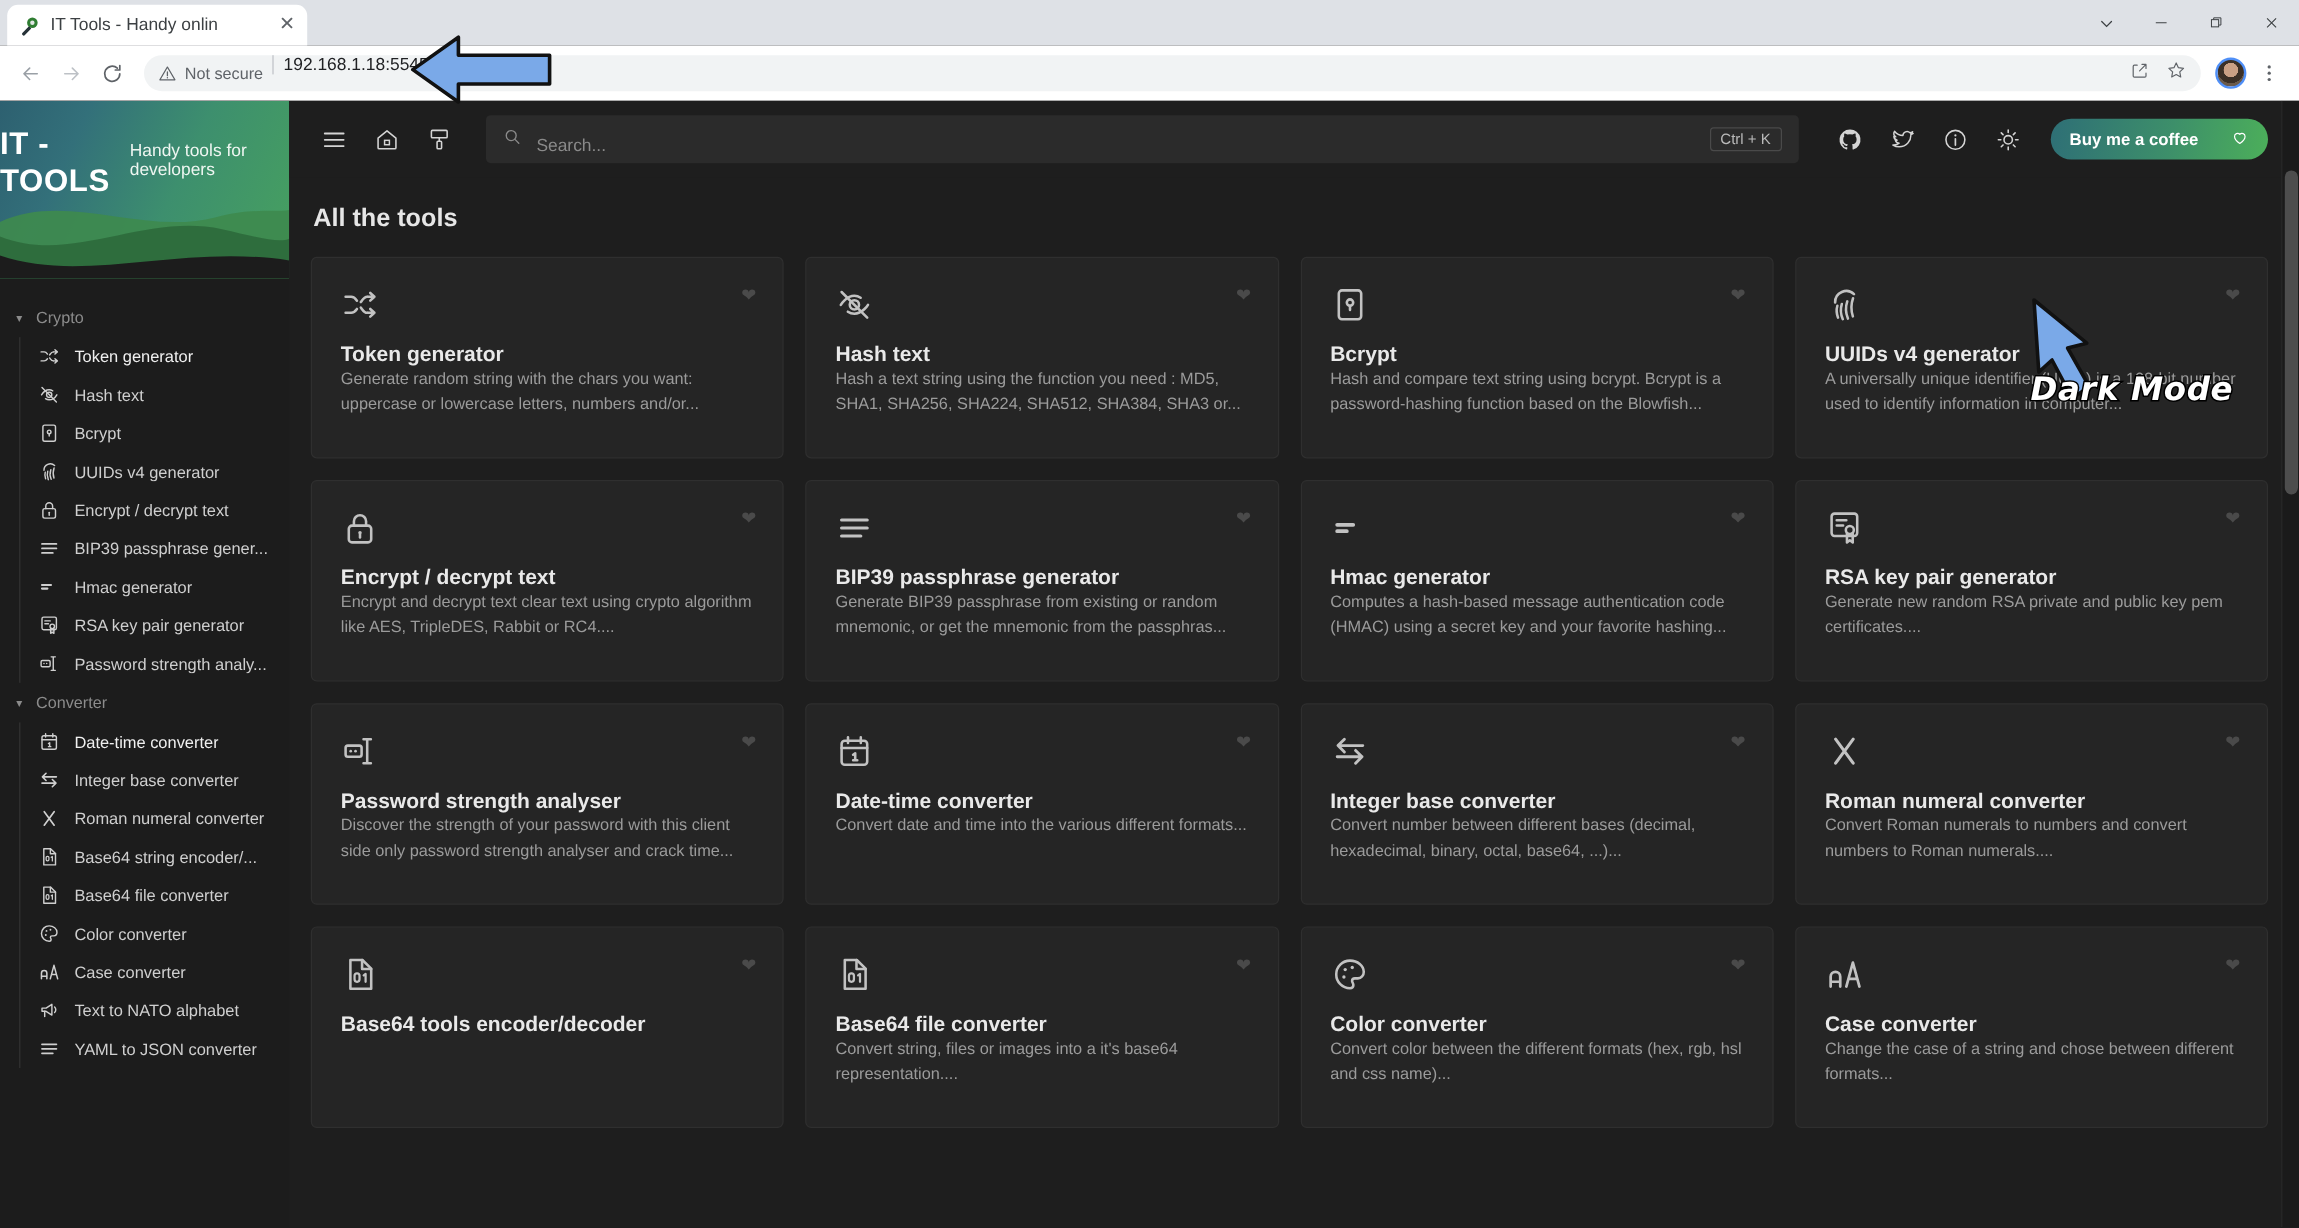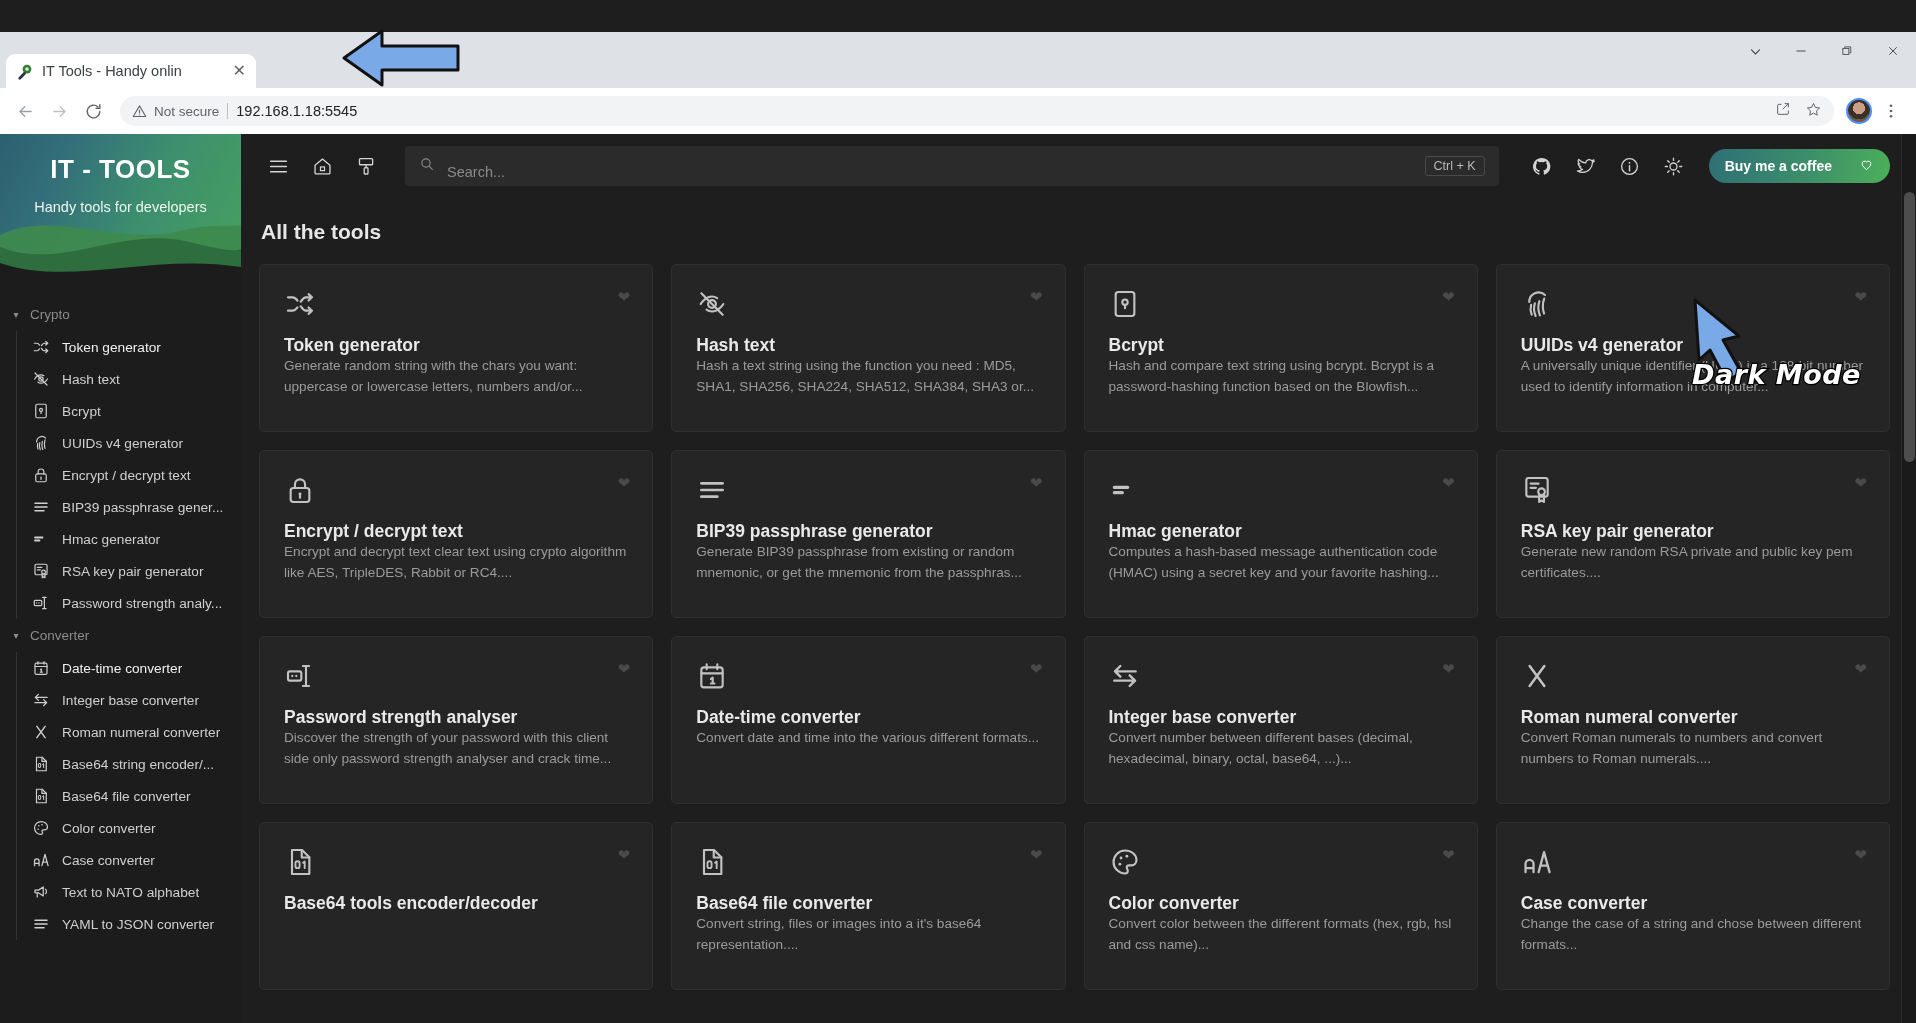--- a/index.html
+++ b/index.html
@@ -6,22 +6,22 @@
   html, body {
     width: 1916px; height: 1023px;
     overflow: hidden;
     font-family: "Liberation Sans", sans-serif;
     background: #1e1e1e;
   }
 
   
   .browser { width: 1916px; height: 1023px; display: flex; flex-direction: column; }
   .tabstrip {
-    height: 56px; background: #dee1e6; display: flex; align-items: flex-end;
-    position: relative; flex: none; margin-top: 32px;
+    height: 38px; background: #dee1e6; display: flex; align-items: flex-end;
+    position: relative; flex: none;
   }
   .tab {
     margin-left: 6px; height: 34px; width: 250px; background: #fff;
     border-radius: 9px 9px 0 0; display: flex; align-items: center;
     padding: 0 10px; gap: 9px; position: relative;
   }
   .tab-favicon { width: 17px; height: 17px; flex: none; position: relative; }
   .tab-title {
     font-size: 14.5px; color: #3c4043; white-space: nowrap;
     overflow: hidden; flex: 1;
@@ -41,21 +41,21 @@
   .toolbar {
     height: 46px; background: #fff; display: flex; align-items: center;
     padding: 0 10px; gap: 4px; flex: none; position: relative;
   }
   .tb-icon {
     width: 30px; height: 30px; display: flex; align-items: center;
     justify-content: center; color: #5f6368; cursor: pointer; flex: none;
   }
   .omnibox {
     flex: 1; height: 30px; background: #f1f3f4; border-radius: 16px;
-    display: flex; align-items: center; padding: 0 12px; gap: 8px;
+    display: flex; padding: 0 12px; gap: 8px;
     margin: 0 8px; position: relative;
   }
   .notsecure { display: flex; align-items: center; gap: 7px; flex: none; }
   .notsecure-txt { font-size: 13.5px; color: #5f6368; }
   .omni-sep { width: 1px; height: 16px; background: #bdc1c6; }
   .omni-url { font-size: 14.5px; color: #202124; flex: 1; }
   .omni-right { display: flex; align-items: center; gap: 14px; }
   .avatar-btn {
     width: 26px; height: 26px; border-radius: 50%;
     background: radial-gradient(circle at 50% 38%, #c9a085 0 34%, #3b3027 35% 62%, #6b5a4a 63% 100%);
@@ -66,21 +66,21 @@
   .page { flex: 1; display: flex; background: #1e1e1e; position: relative; overflow: hidden; }
 
   
   .sidebar {
     width: 241px; flex: none; background: #1c1c1c; position: relative;
     overflow: hidden; display: flex; flex-direction: column;
   }
   .side-header {
     height: 148px; flex: none; position: relative; overflow: hidden;
     background: linear-gradient(115deg, #2d6070 0%, #33707a 25%, #3d8f6e 58%, #47a15f 100%);
-    display: flex; flex-direction: column; align-items: center;
+    display: flex; flex-direction: row; align-items: flex-start;
     justify-content: flex-start; padding-top: 20px;
   }
   .side-header svg { position: absolute; left: 0; bottom: -1px; width: 100%; height: 82px; }
   .brand-title {
     font-size: 26px; font-weight: bold; color: #fff; letter-spacing: 0.5px;
     position: relative; z-index: 2;
   }
   .brand-sub {
     font-size: 14.5px; color: #eef6f1; margin-top: 14px;
     position: relative; z-index: 2;

